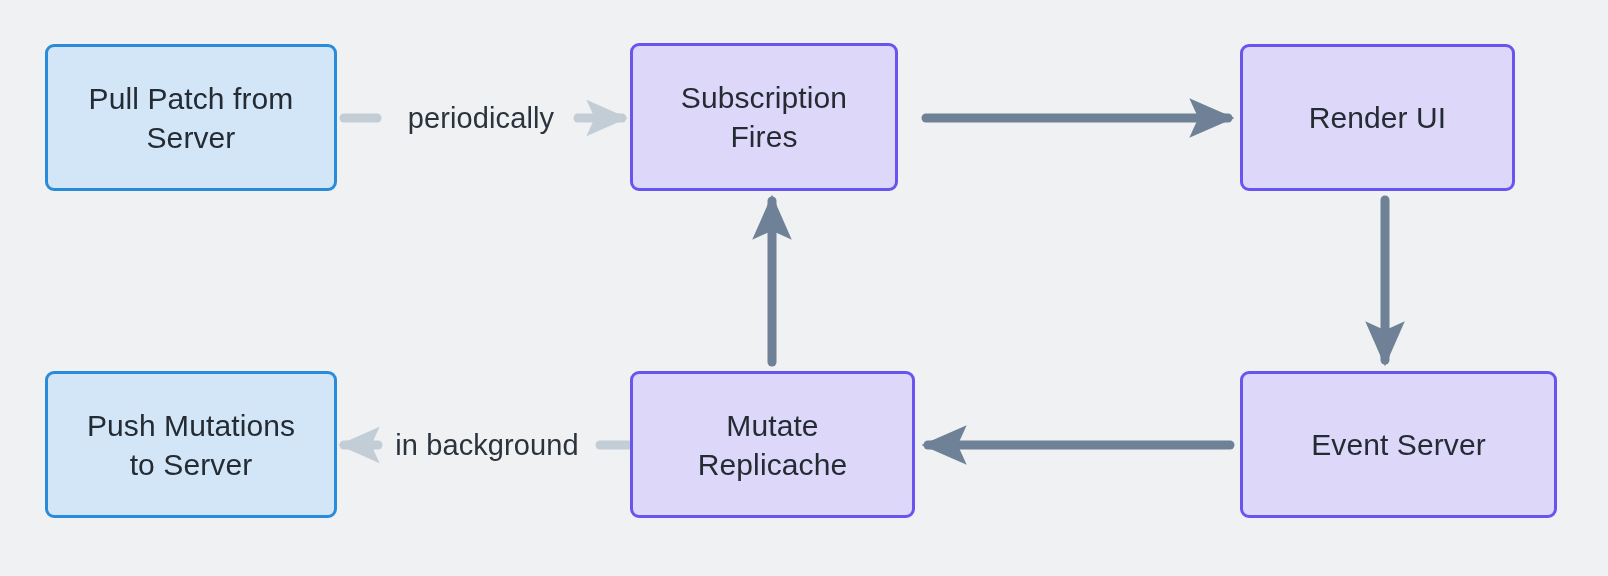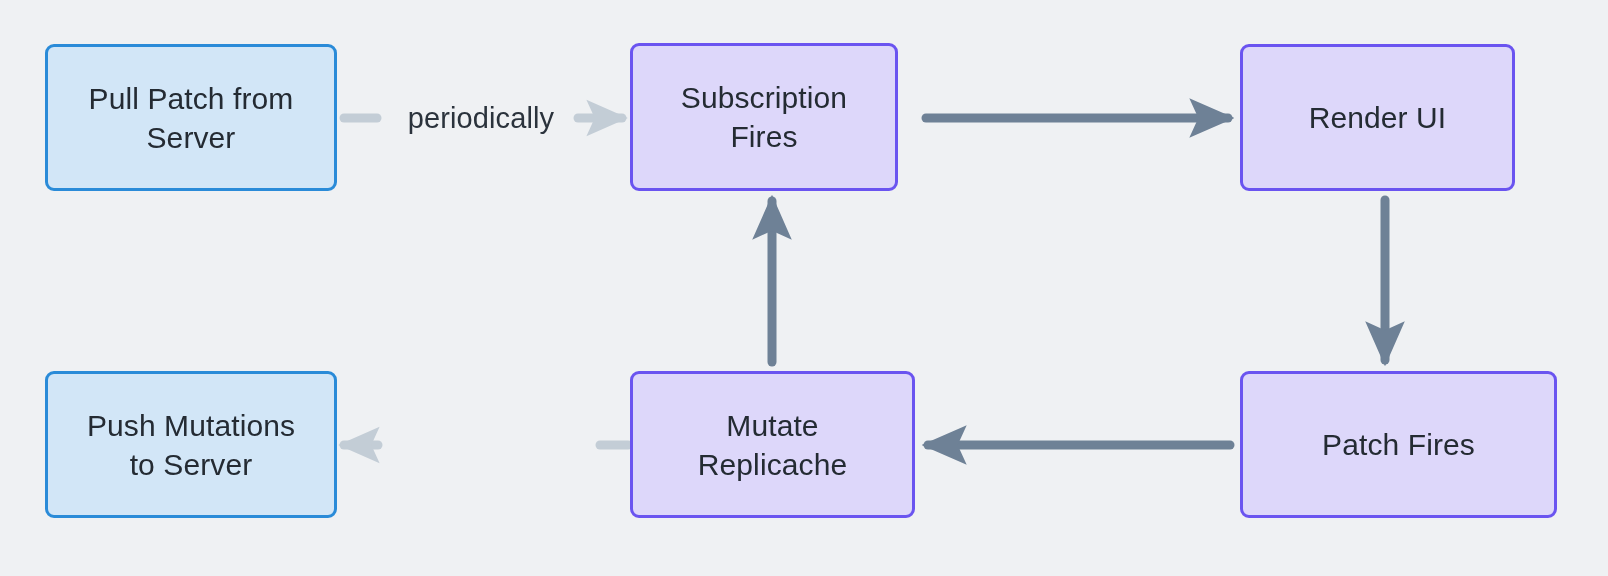--- a/index.html
+++ b/index.html
@@ -119,19 +119,20 @@
     <span>Push Mutations
 to Server</span>
   </div>
 
   <div class="node node-purple" style="left:630px; top:371px; width:285px; height:147px;">
     <span>Mutate
 Replicache</span>
   </div>
 
   <div class="node node-purple" style="left:1240px; top:371px; width:317px; height:147px;">
-    <span>Patch Fires</span>
+    <span>Event Server</span>
   </div>
 
   <div class="edge-label" style="left:481px; top:118px;">periodically</div>
 
+  <div class="edge-label" style="left:487px; top:445px;">in background</div>
 
 </div>
 
 </body></html>

